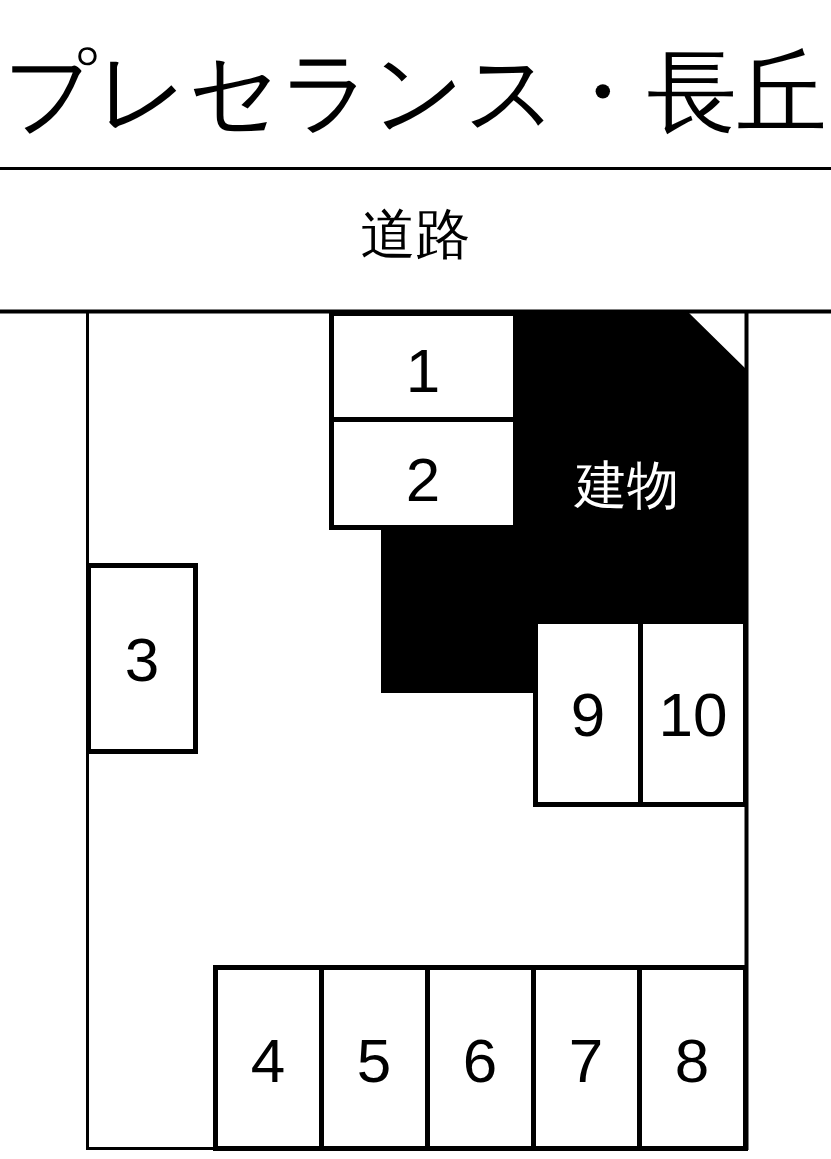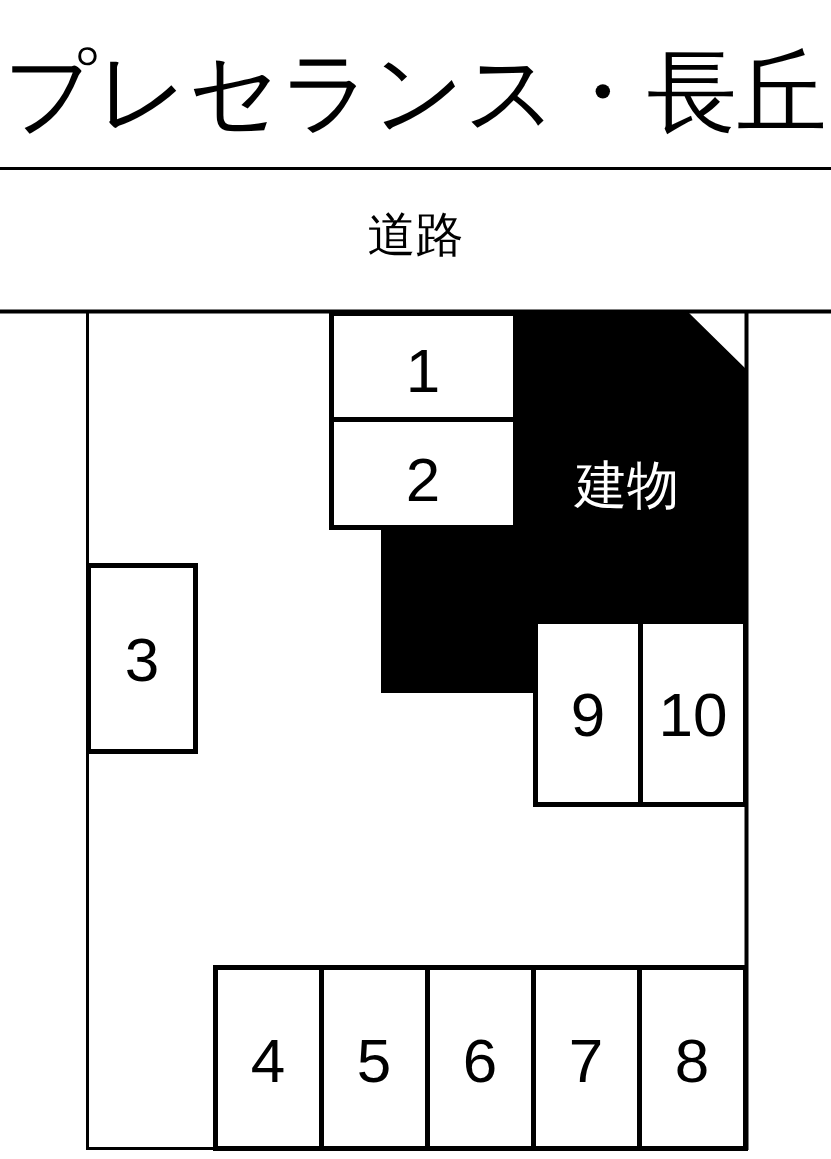--- a/index.html
+++ b/index.html
@@ -49,21 +49,21 @@
     width: 831px;
     height: 3px;
     background: #000000;
   }
   .road-label {
     position: absolute;
     left: 0;
     top: 180px;
     width: 831px;
     text-align: center;
-    font-size: 48px;
+    font-size: 55px;
     line-height: 52px;
     font-family: "DejaVu Sans", sans-serif;
     font-weight: 400;
   }
   #site-map {
     position: absolute;
     left: 0;
     top: 0;
     width: 831px;
     height: 1159px;

